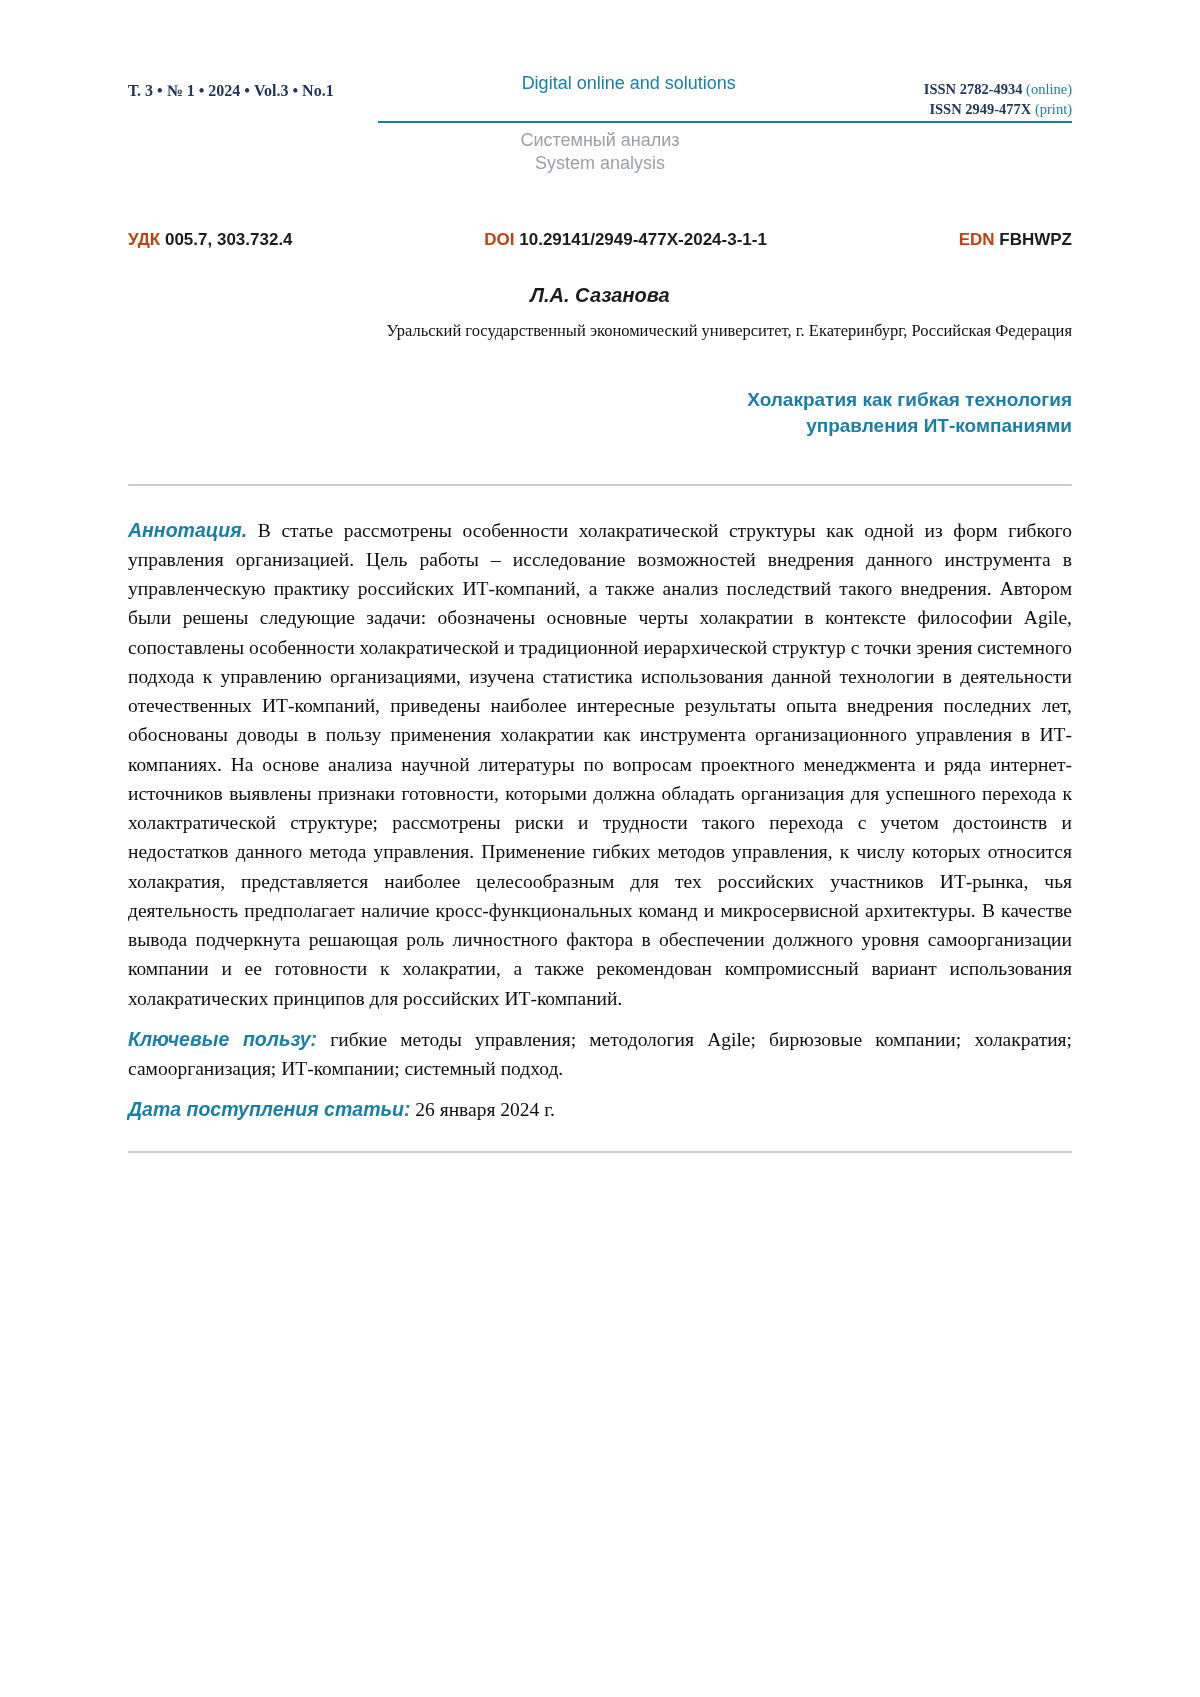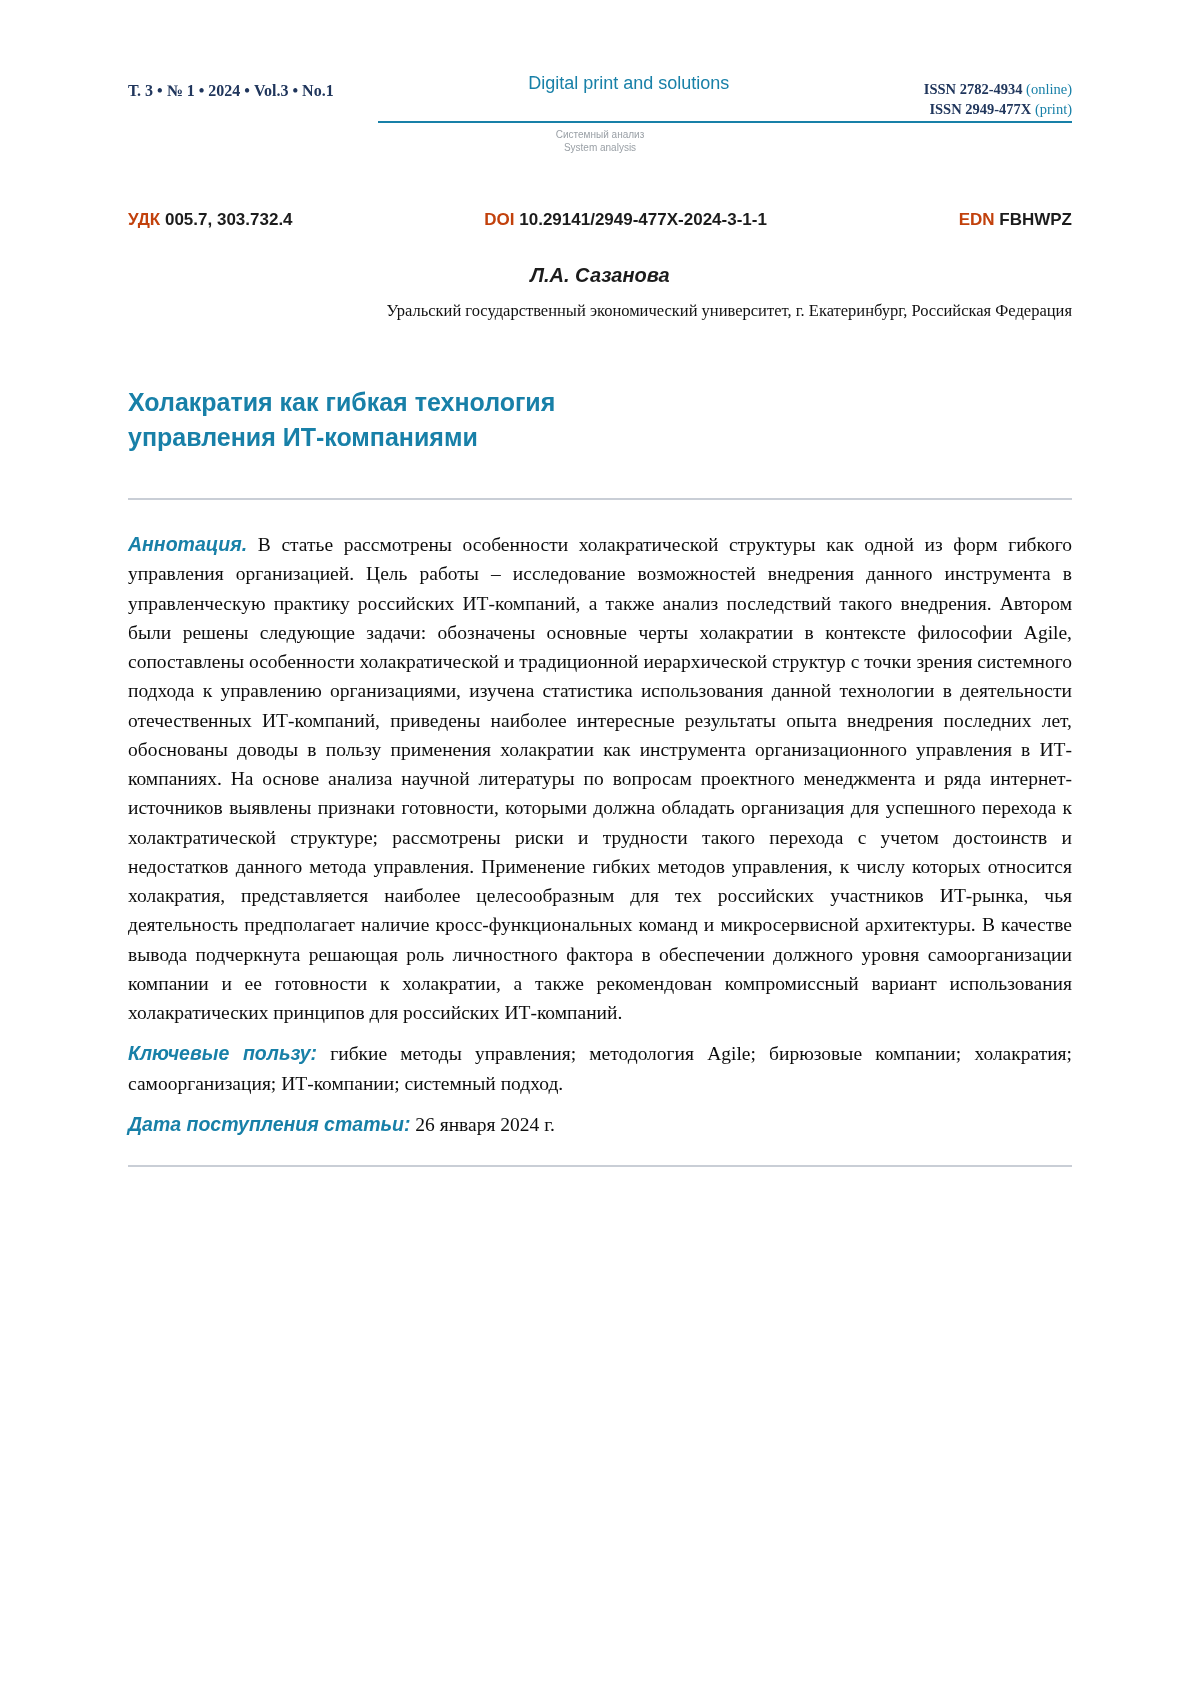--- a/index.html
+++ b/index.html
@@ -55,21 +55,21 @@
     right: 128px;
     top: 121px;
     height: 2px;
     background: #1880a8;
   }
   .section-block {
     text-align: center;
     margin-top: 10px;
     font-family: "Liberation Sans", sans-serif;
     color: #9aa0a6;
-    font-size: 10px;
+    font-size: 18px;
     line-height: 1.25;
   }
   
   .meta-row {
     display: flex;
     justify-content: space-between;
     align-items: baseline;
     margin-top: 56px;
     font-family: "Liberation Sans", sans-serif;
     font-weight: bold;
@@ -88,25 +88,25 @@
     color: #1c1c1c;
   }
   .affiliation {
     text-align: right;
     margin-top: 14px;
     font-size: 16.5px;
     color: #111111;
   }
   
   .article-title {
-    text-align: left;
-    margin-top: 64px;
-    font-family: "Liberation Sans", sans-serif;
-    font-weight: bold;
-    font-size: 25px;
+    text-align: right;
+    margin-top: 46px;
+    font-family: "Liberation Sans", sans-serif;
+    font-weight: bold;
+    font-size: 19px;
     line-height: 1.38;
     color: #1880a8;
   }
   .rule {
     border: none;
     border-top: 2px solid #c9ced6;
     margin: 0;
   }
   .rule-top { margin-top: 44px; }
   .rule-bottom { margin-top: 26px; }
@@ -138,21 +138,21 @@
   }
 </style>
 </head>
 <body>
 
 <div class="page">
 
   <div class="hdr">
     <div class="hdr-left">Т. 3 • № 1 • 2024 • Vol.3 • No.1</div>
     <div class="hdr-center">
-      <div class="journal-subtitle">Digital print and solutions</div>
+      <div class="journal-subtitle">Digital online and solutions</div>
     </div>
     <div class="hdr-right">
       <div>
         <span>ISSN 2782-4934</span>
         <span class="issn-suffix">(online)</span>
       </div>
       <div>
         <span>ISSN 2949-477X</span>
         <span class="issn-suffix">(print)</span>
       </div>

